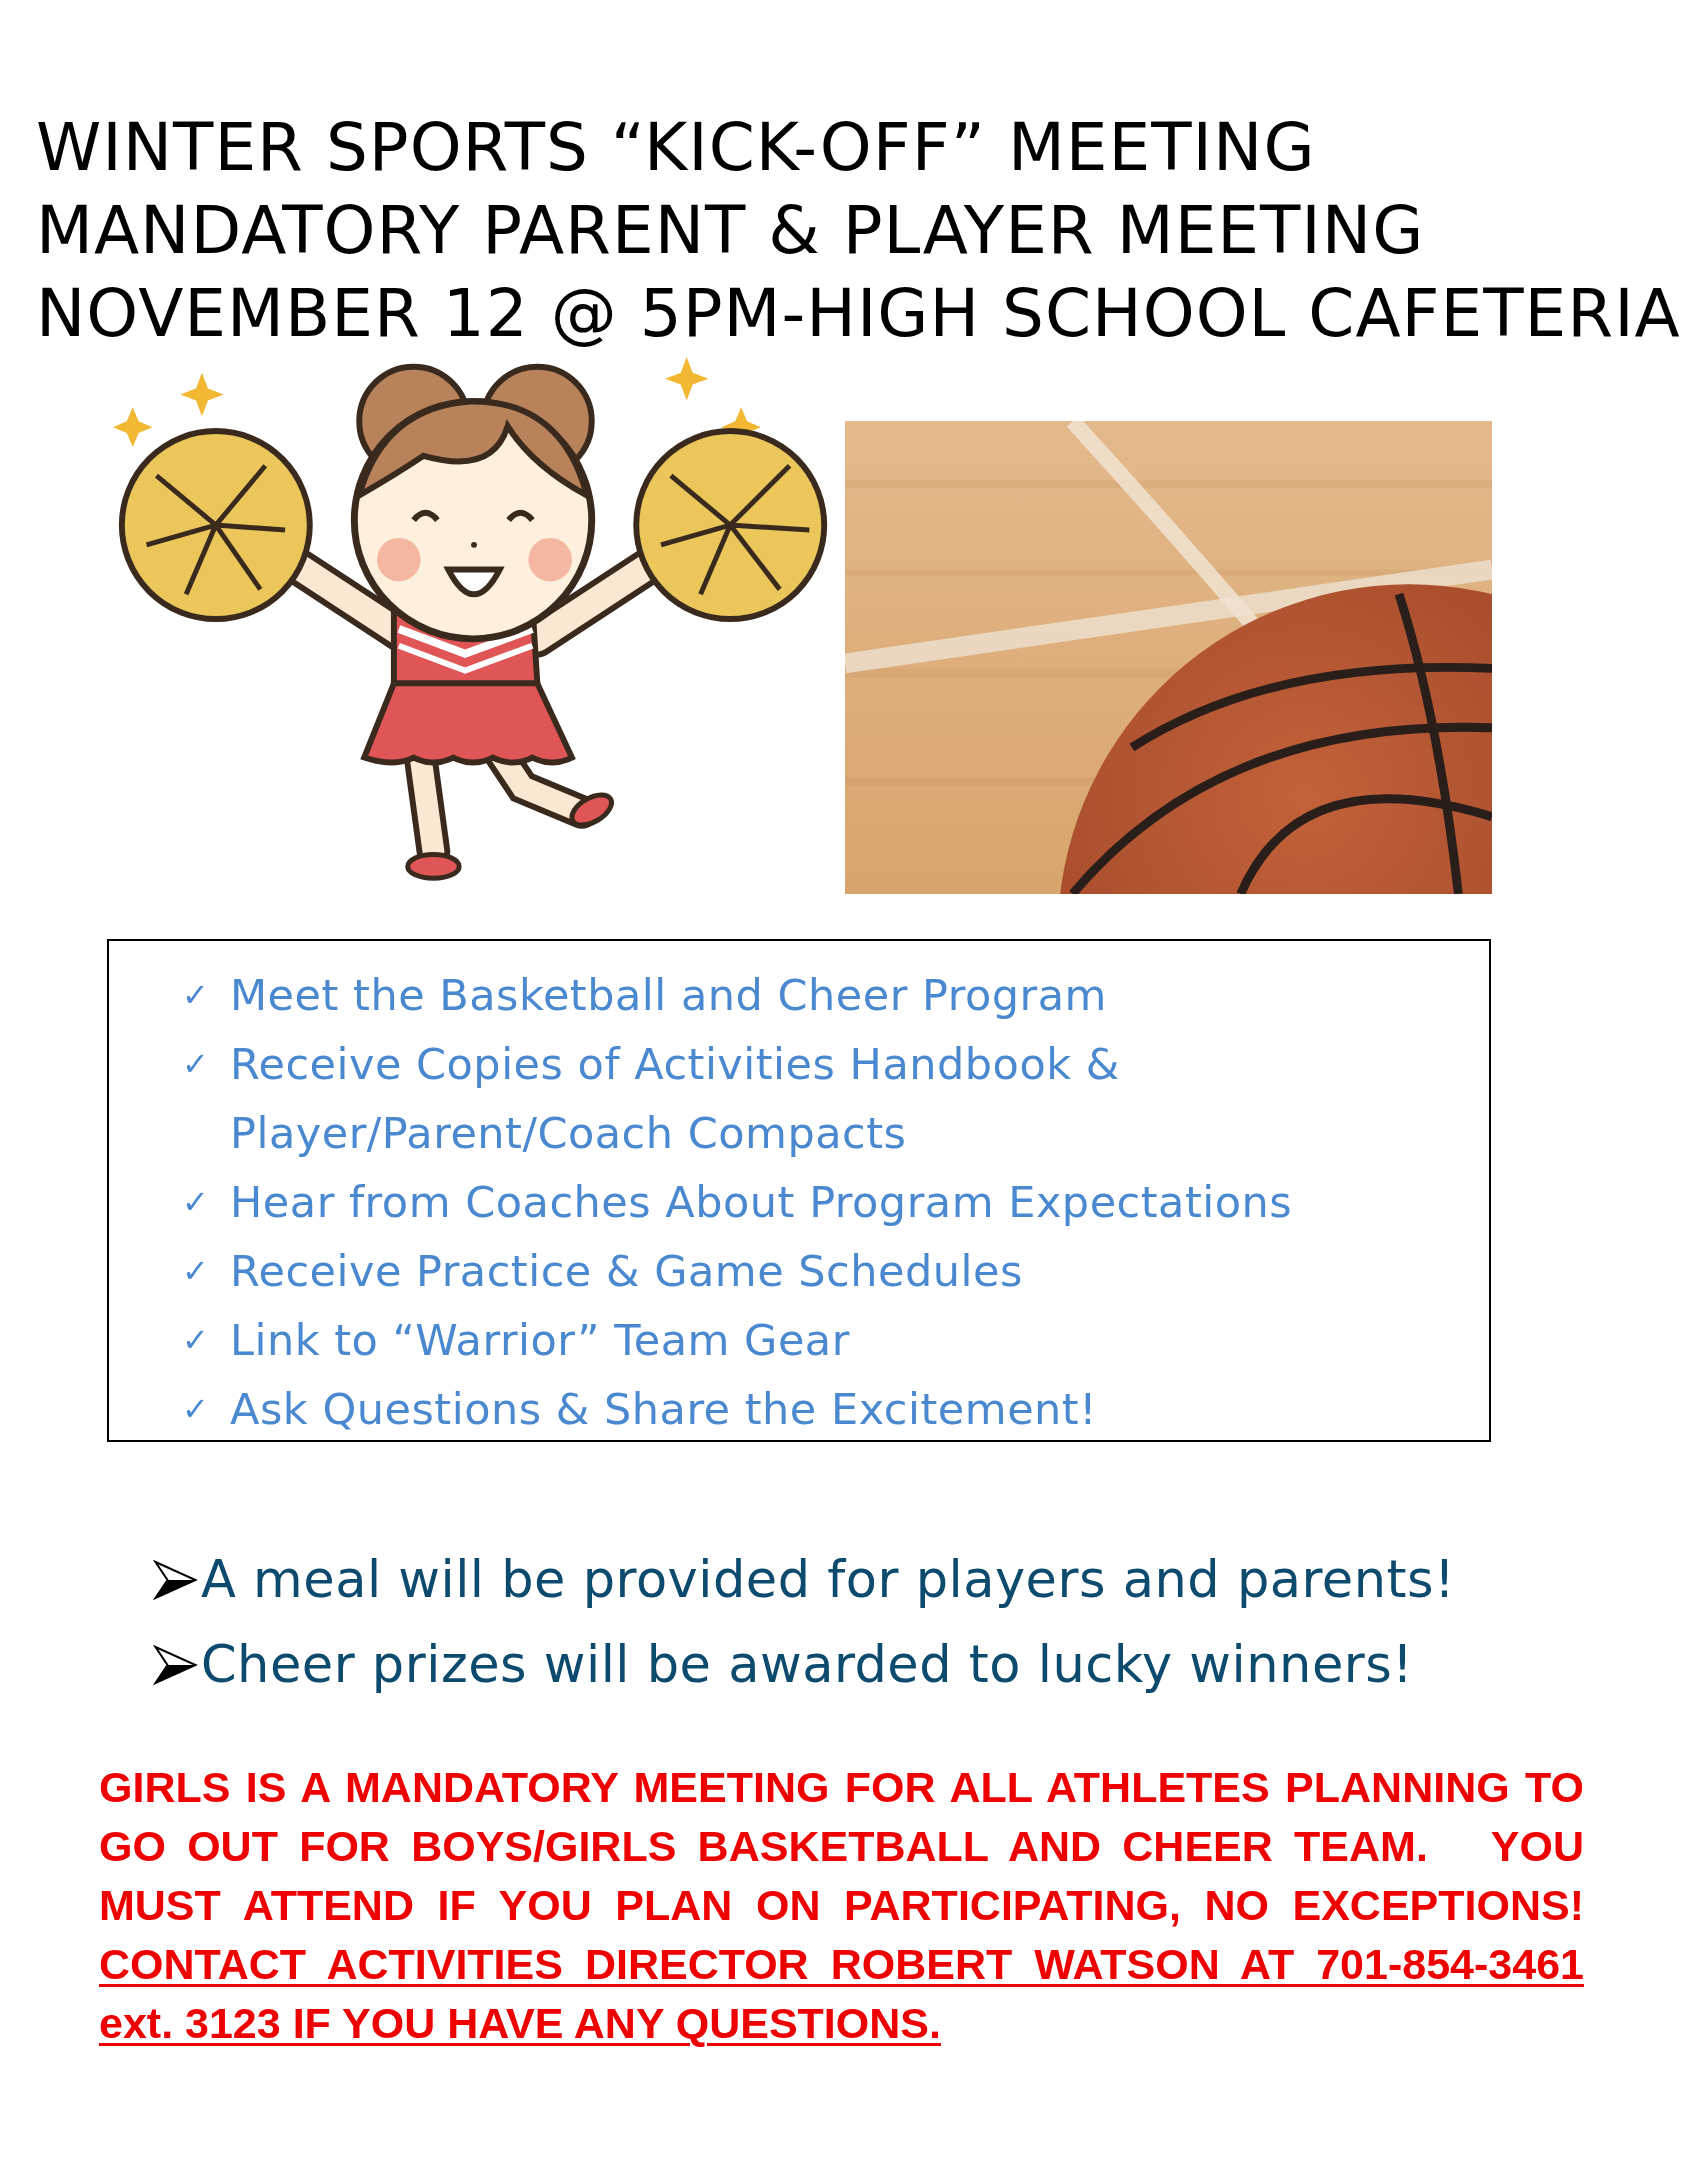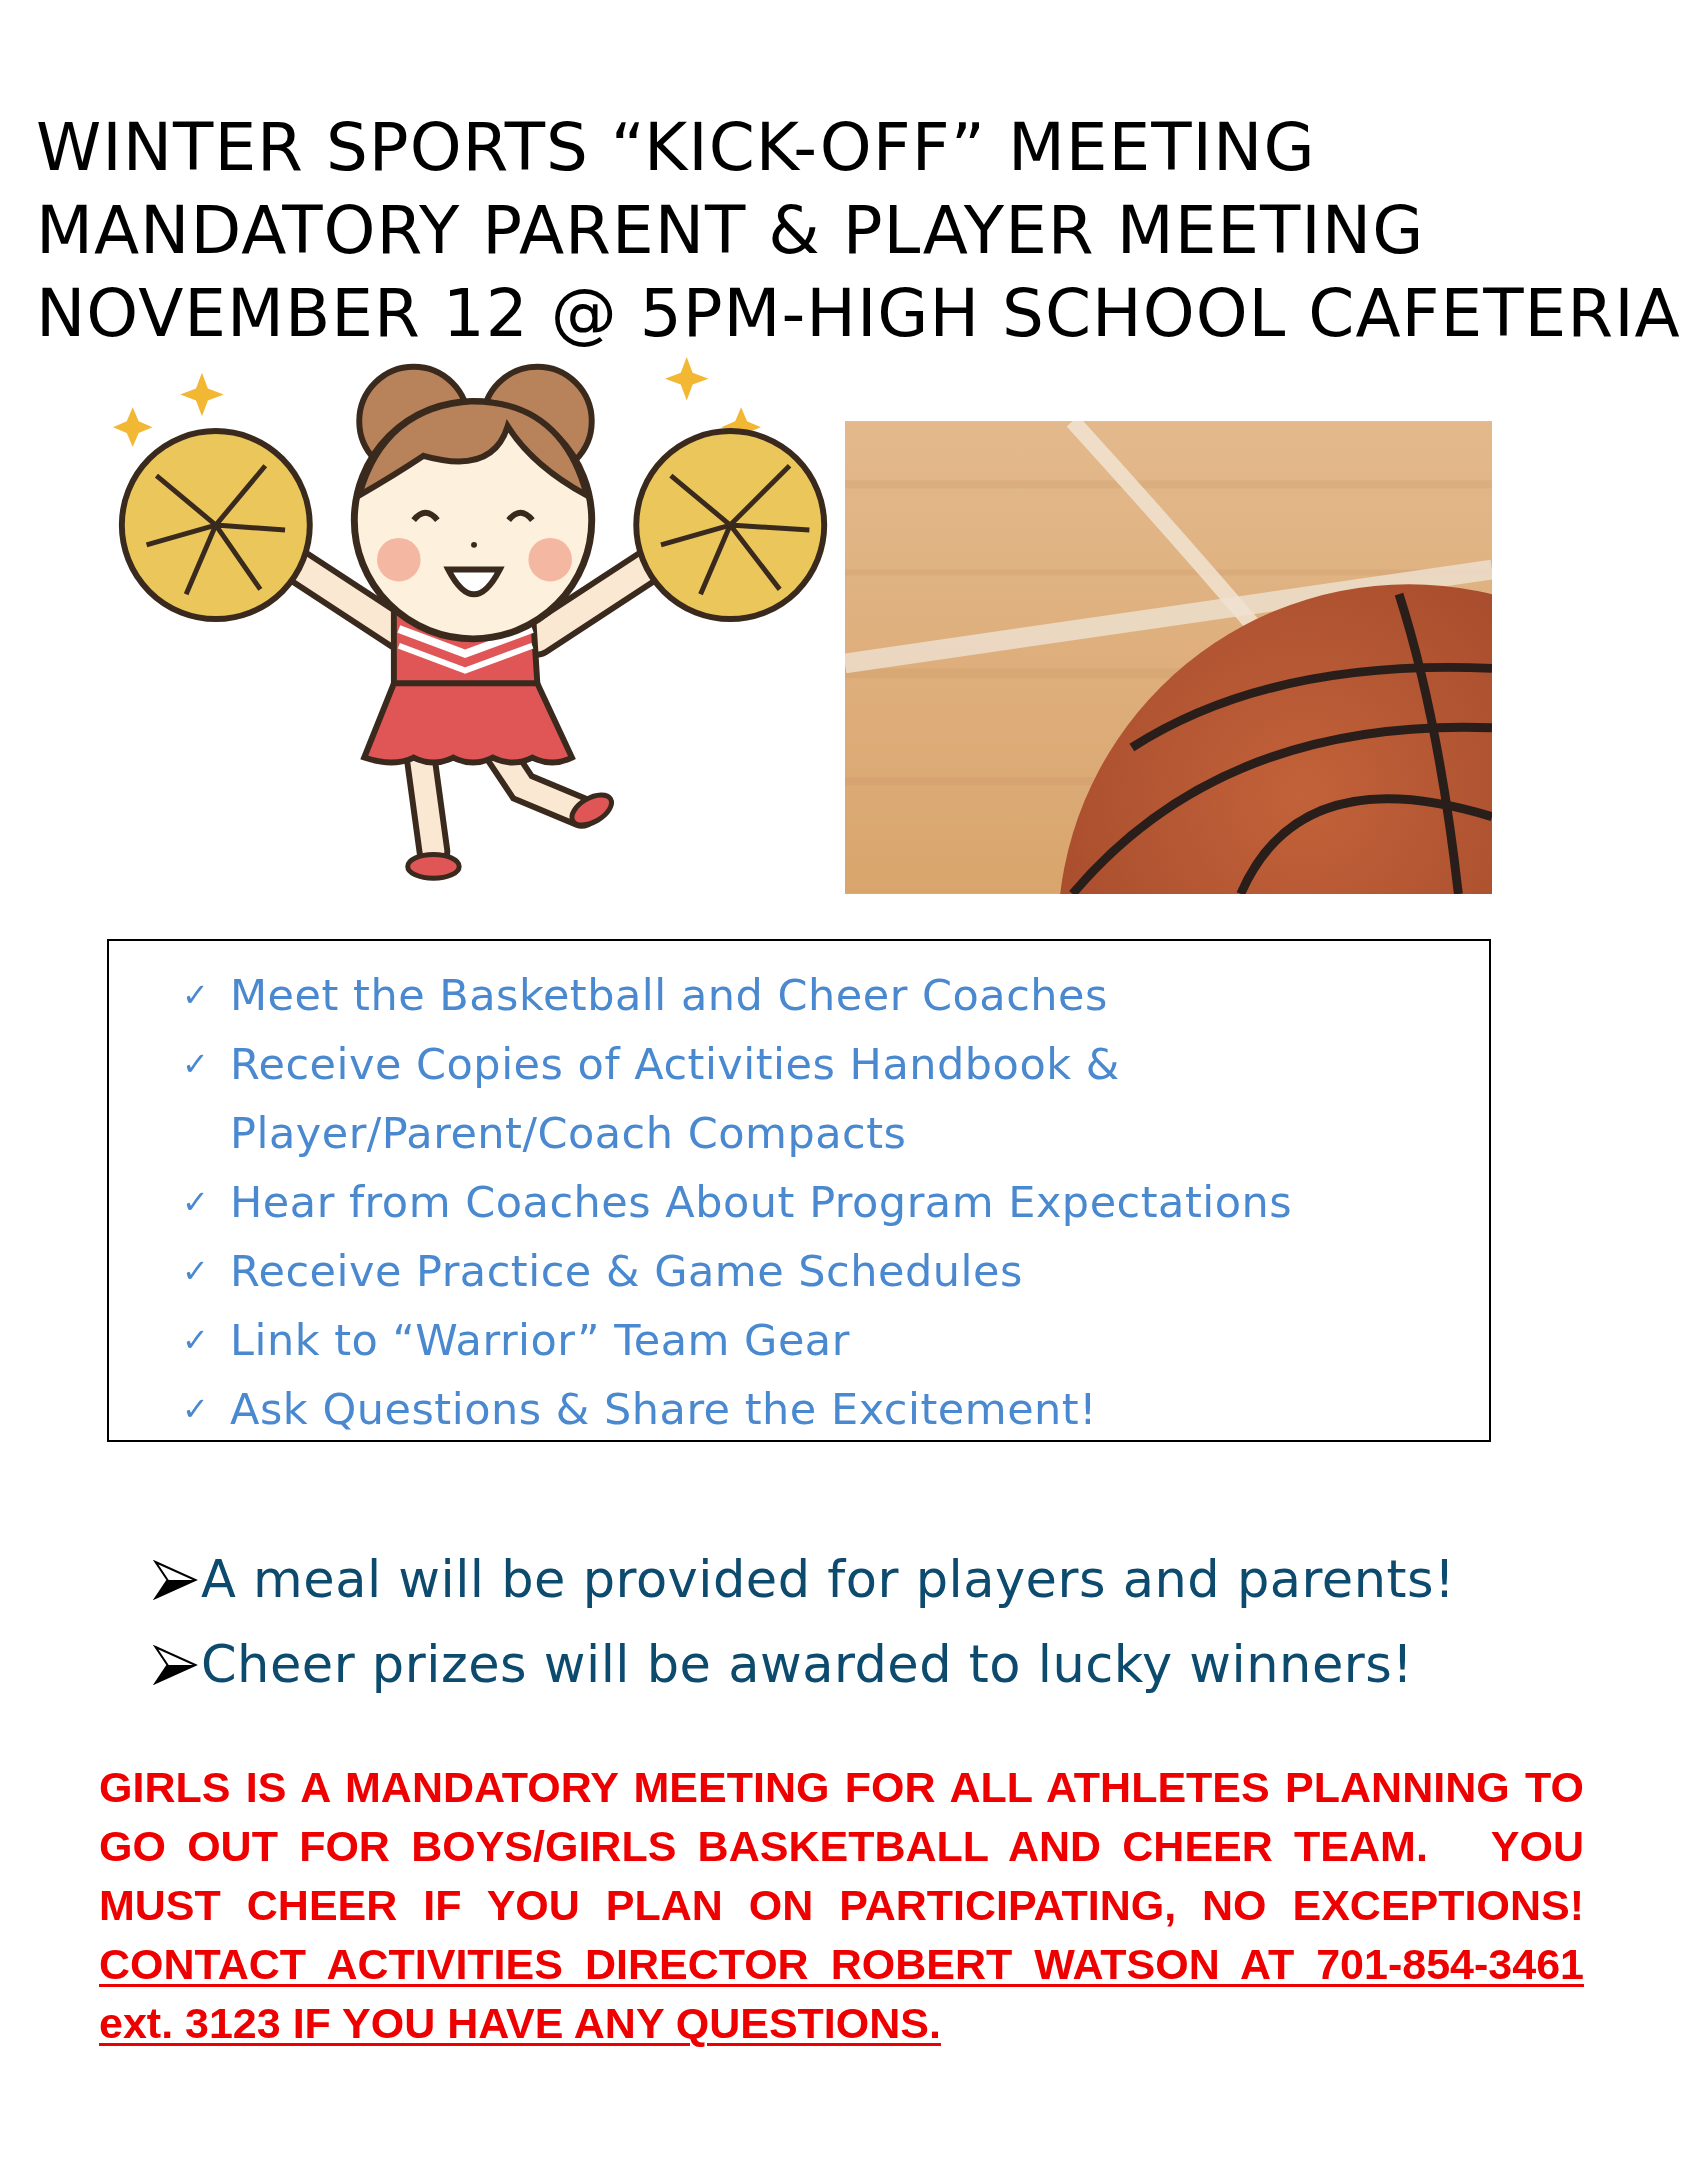--- a/index.html
+++ b/index.html
@@ -117,21 +117,21 @@
     <path d="M230 478 Q380 300 654 310"></path>
     <path d="M560 175 Q600 300 620 478"></path>
     <path d="M400 478 Q460 340 654 400"></path>
   </g>
 </svg>
 
 <div class="checkbox-panel">
   <ul class="check-list">
     <li class="check-item">
       <span class="check-mark">✓</span>
-      <span>Meet the Basketball and Cheer Coaches</span>
+      <span>Meet the Basketball and Cheer Program</span>
     </li>
     <li class="check-item">
       <span class="check-mark">✓</span>
       <span>
         <span>Receive Copies of Activities Handbook &amp;</span><br>
         <span>Player/Parent/Coach Compacts</span>
       </span>
     </li>
     <li class="check-item">
       <span class="check-mark">✓</span>
@@ -165,17 +165,17 @@
       <path d="M2 2 L42 20 L2 38 L14 20 Z" fill="#fff" stroke="#000" stroke-width="2"></path>
       <path d="M14 20 L42 20 L2 38 Z" fill="#000"></path>
     </svg>
     <span>Cheer prizes will be awarded to lucky winners!</span>
   </li>
 </ul>
 
 <div class="notice">
   <span class="notice-line">GIRLS IS A MANDATORY MEETING FOR ALL ATHLETES PLANNING TO</span>
   <span class="notice-line" style="white-space: pre;">GO OUT FOR BOYS/GIRLS BASKETBALL AND CHEER TEAM.   YOU</span>
-  <span class="notice-line">MUST CHEER IF YOU PLAN ON PARTICIPATING, NO EXCEPTIONS!</span>
+  <span class="notice-line">MUST ATTEND IF YOU PLAN ON PARTICIPATING, NO EXCEPTIONS!</span>
   <span class="notice-line u">CONTACT ACTIVITIES DIRECTOR ROBERT WATSON AT 701-854-3461</span>
   <span class="notice-line u last" style="display:inline-block;">ext. 3123 IF YOU HAVE ANY QUESTIONS.</span>
 </div>
 
 
 </body></html>

